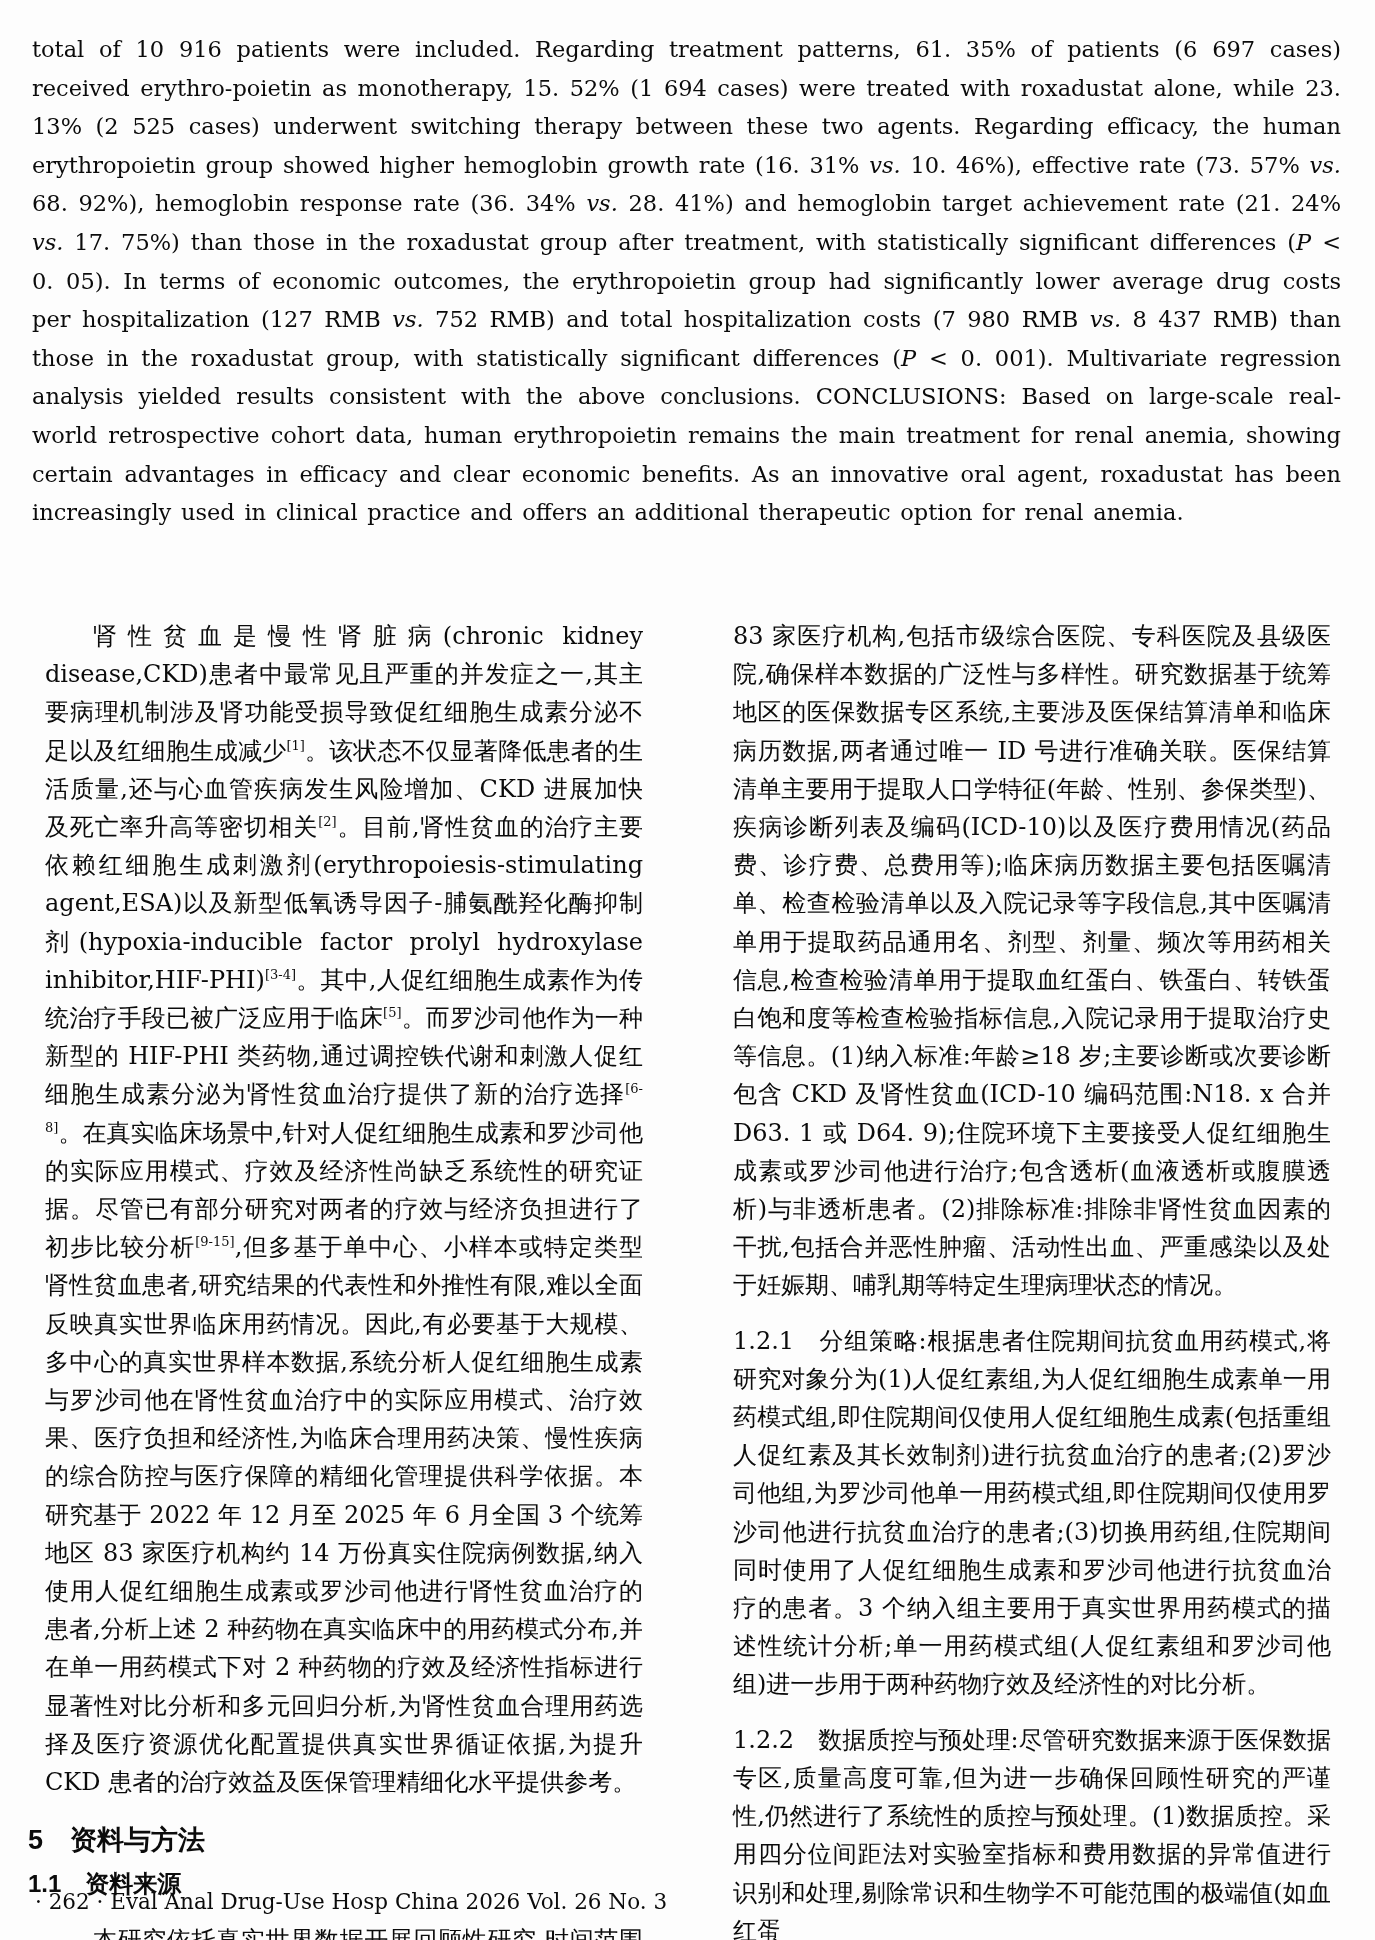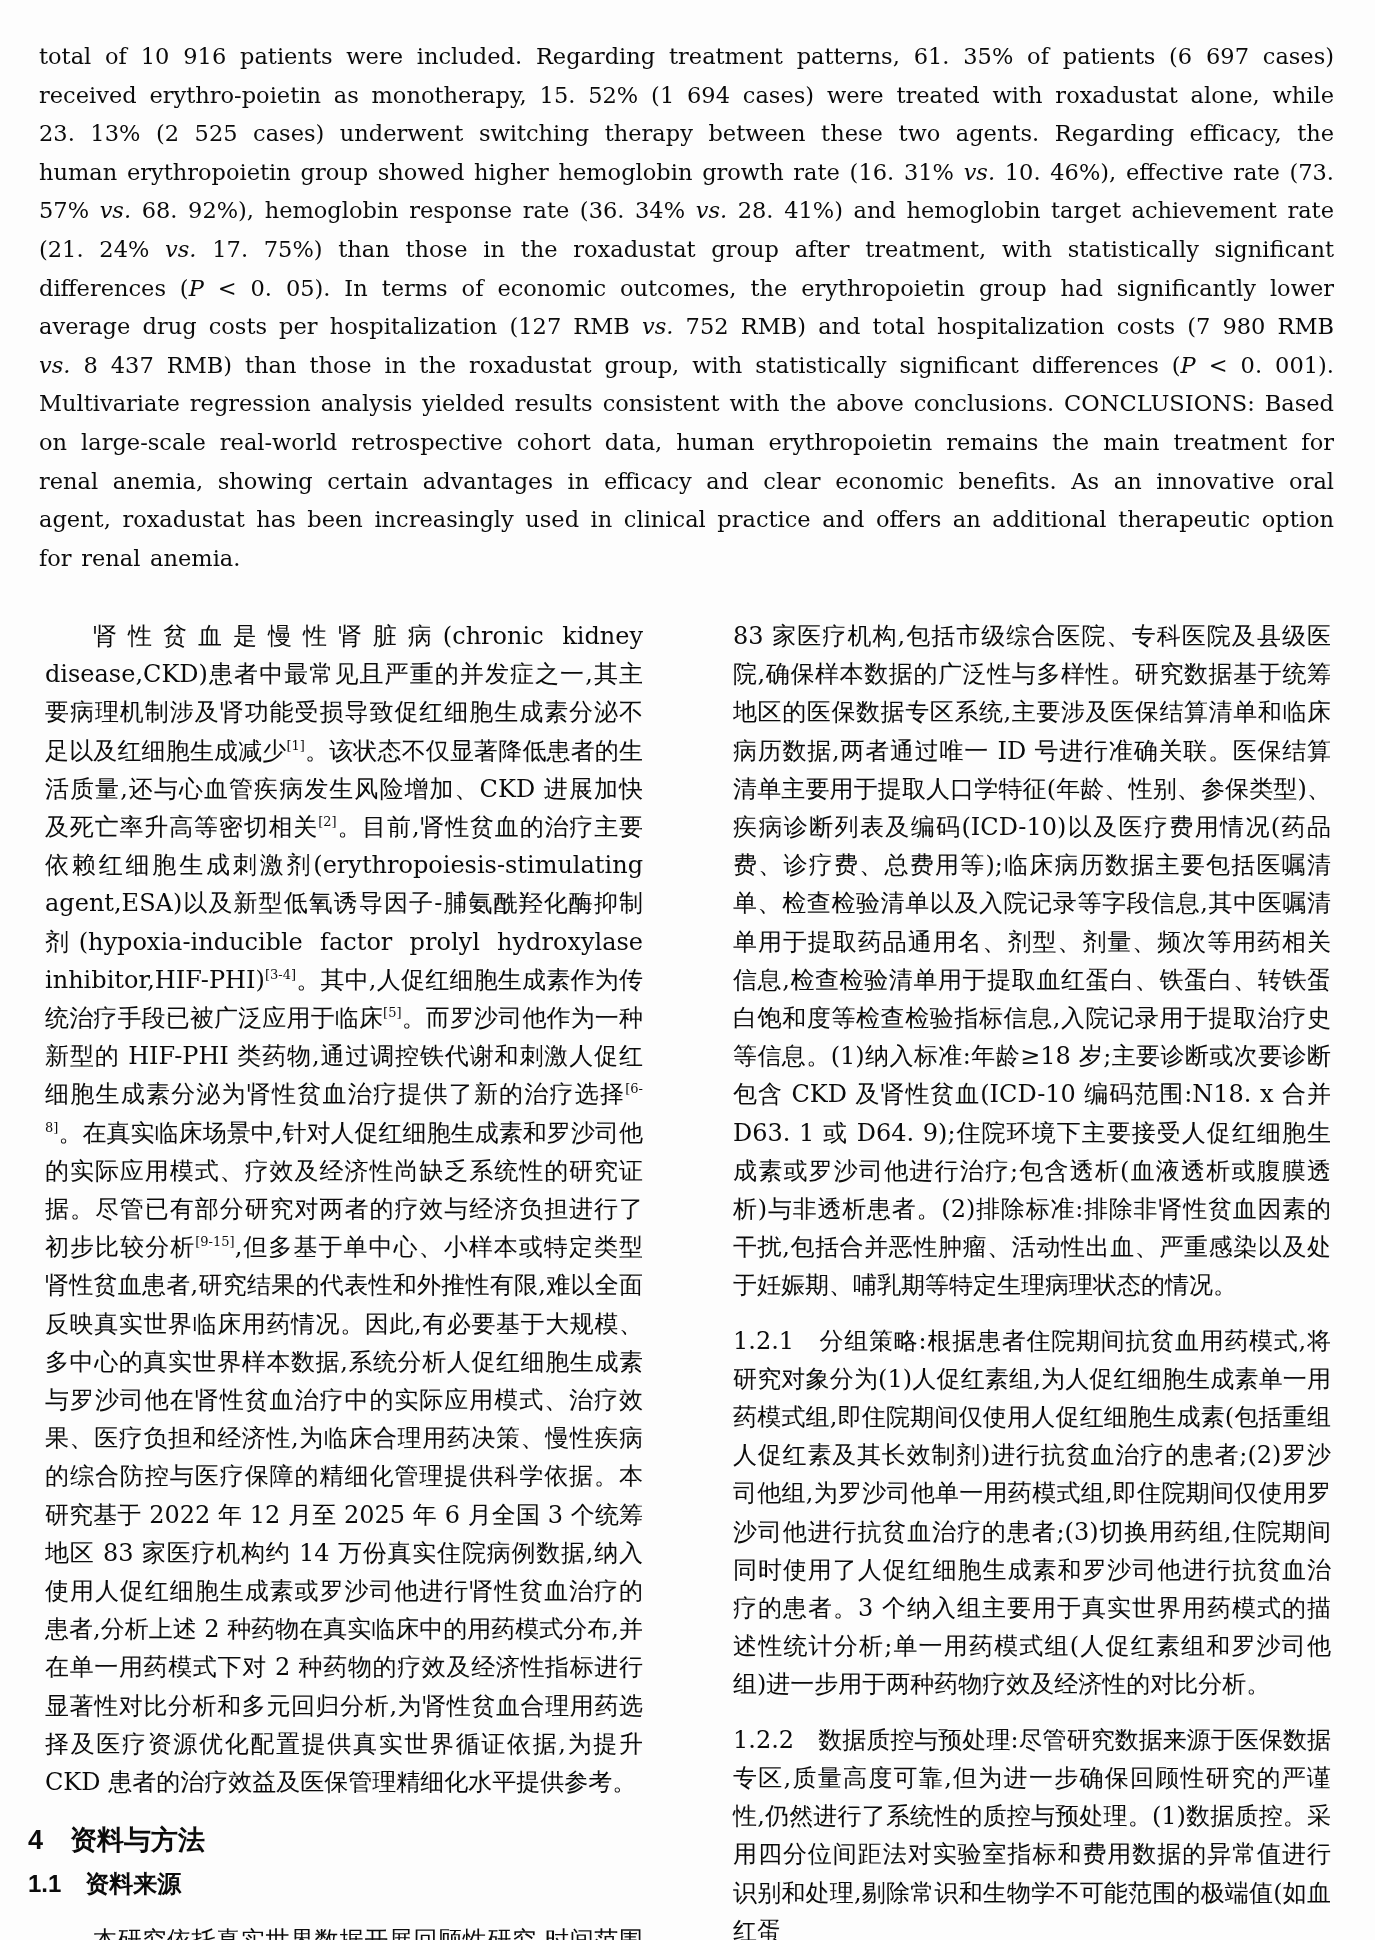--- a/index.html
+++ b/index.html
@@ -11,21 +11,21 @@
     overflow:hidden;
     font-family:"DejaVu Serif","Liberation Serif",serif;
   }
   
   .abstract{
     position:absolute;left:28px;right:30px;top:26px;
     font-size:22.5px;line-height:38.6px;
     text-align:justify;
     word-spacing:2.5px;
   }
-  .abstract p{margin:11px;}
+  .abstract p{margin:4px;}
   .kw-label{font-weight:bold;letter-spacing:0.5px;margin-right:30px;}
   
   .columns{
     position:absolute;left:28px;top:600px;
     display:flex;gap:56px;
   }
   .col{
     width:632px;
     font-size:24px;line-height:38.2px;
     text-align:justify;
@@ -56,29 +56,30 @@
 <div class="page">
 
   <div class="abstract">
     <p><span>total of 10 916 patients were included. Regarding treatment patterns, 61. 35% of patients (6 697 cases) received erythro-poietin as monotherapy, 15. 52% (1 694 cases) were treated with roxadustat alone, while 23. 13% (2 525 cases) underwent switching therapy between these two agents. Regarding efficacy, the human erythropoietin group showed higher hemoglobin growth rate (16. 31% </span><span style="font-style: italic;">vs.</span><span> 10. 46%), effective rate (73. 57% </span><span style="font-style: italic;">vs.</span><span> 68. 92%), hemoglobin response rate (36. 34% </span><span style="font-style: italic;">vs.</span><span> 28. 41%) and hemoglobin target achievement rate (21. 24% </span><span style="font-style: italic;">vs.</span><span> 17. 75%) than those in the roxadustat group after treatment, with statistically significant differences (</span><span style="font-style: italic;">P</span><span> &lt; 0. 05). In terms of economic outcomes, the erythropoietin group had significantly lower average drug costs per hospitalization (127 RMB </span><span style="font-style: italic;">vs.</span><span> 752 RMB) and total hospitalization costs (7 980 RMB </span><span style="font-style: italic;">vs.</span><span> 8 437 RMB) than those in the roxadustat group, with statistically significant differences (</span><span style="font-style: italic;">P</span><span> &lt; 0. 001). Multivariate regression analysis yielded results consistent with the above conclusions. CONCLUSIONS: Based on large-scale real-world retrospective cohort data, human erythropoietin remains the main treatment for renal anemia, showing certain advantages in efficacy and clear economic benefits. As an innovative oral agent, roxadustat has been increasingly used in clinical practice and offers an additional therapeutic option for renal anemia.</span></p>
   </div>
 
   <div class="columns">
 
     <div class="col">
       <p class="indent"><span>肾性贫血是慢性肾脏病(chronic kidney disease,CKD)患者中最常见且严重的并发症之一,其主要病理机制涉及肾功能受损导致促红细胞生成素分泌不足以及红细胞生成减少</span><sup>[1]</sup><span>。该状态不仅显著降低患者的生活质量,还与心血管疾病发生风险增加、CKD 进展加快及死亡率升高等密切相关</span><sup>[2]</sup><span>。目前,肾性贫血的治疗主要依赖红细胞生成刺激剂(erythropoiesis-stimulating agent,ESA)以及新型低氧诱导因子-脯氨酰羟化酶抑制剂(hypoxia-inducible factor prolyl hydroxylase inhibitor,HIF-PHI)</span><sup>[3-4]</sup><span>。其中,人促红细胞生成素作为传统治疗手段已被广泛应用于临床</span><sup>[5]</sup><span>。而罗沙司他作为一种新型的 HIF-PHI 类药物,通过调控铁代谢和刺激人促红细胞生成素分泌为肾性贫血治疗提供了新的治疗选择</span><sup>[6-8]</sup><span>。在真实临床场景中,针对人促红细胞生成素和罗沙司他的实际应用模式、疗效及经济性尚缺乏系统性的研究证据。尽管已有部分研究对两者的疗效与经济负担进行了初步比较分析</span><sup>[9-15]</sup><span>,但多基于单中心、小样本或特定类型肾性贫血患者,研究结果的代表性和外推性有限,难以全面反映真实世界临床用药情况。因此,有必要基于大规模、多中心的真实世界样本数据,系统分析人促红细胞生成素与罗沙司他在肾性贫血治疗中的实际应用模式、治疗效果、医疗负担和经济性,为临床合理用药决策、慢性疾病的综合防控与医疗保障的精细化管理提供科学依据。本研究基于 2022 年 12 月至 2025 年 6 月全国 3 个统筹地区 83 家医疗机构约 14 万份真实住院病例数据,纳入使用人促红细胞生成素或罗沙司他进行肾性贫血治疗的患者,分析上述 2 种药物在真实临床中的用药模式分布,并在单一用药模式下对 2 种药物的疗效及经济性指标进行显著性对比分析和多元回归分析,为肾性贫血合理用药选择及医疗资源优化配置提供真实世界循证依据,为提升 CKD 患者的治疗效益及医保管理精细化水平提供参考。</span></p>
-      <h1 class="sec">4　资料与方法</h1>
+      <h1 class="sec">5　资料与方法</h1>
       <h2 class="sec">1.1　资料来源</h2>
       <p class="indent">本研究依托真实世界数据开展回顾性研究,时间范围涵盖 2022 年 12 月至 2025 年 6 月,数据来源于 3 个统筹地区的</p>
     </div>
 
     <div class="col">
       <p>83 家医疗机构,包括市级综合医院、专科医院及县级医院,确保样本数据的广泛性与多样性。研究数据基于统筹地区的医保数据专区系统,主要涉及医保结算清单和临床病历数据,两者通过唯一 ID 号进行准确关联。医保结算清单主要用于提取人口学特征(年龄、性别、参保类型)、疾病诊断列表及编码(ICD-10)以及医疗费用情况(药品费、诊疗费、总费用等);临床病历数据主要包括医嘱清单、检查检验清单以及入院记录等字段信息,其中医嘱清单用于提取药品通用名、剂型、剂量、频次等用药相关信息,检查检验清单用于提取血红蛋白、铁蛋白、转铁蛋白饱和度等检查检验指标信息,入院记录用于提取治疗史等信息。(1)纳入标准:年龄≥18 岁;主要诊断或次要诊断包含 CKD 及肾性贫血(ICD-10 编码范围:N18. x 合并 D63. 1 或 D64. 9);住院环境下主要接受人促红细胞生成素或罗沙司他进行治疗;包含透析(血液透析或腹膜透析)与非透析患者。(2)排除标准:排除非肾性贫血因素的干扰,包括合并恶性肿瘤、活动性出血、严重感染以及处于妊娠期、哺乳期等特定生理病理状态的情况。</p>
       <p>1.2.1　分组策略:根据患者住院期间抗贫血用药模式,将研究对象分为(1)人促红素组,为人促红细胞生成素单一用药模式组,即住院期间仅使用人促红细胞生成素(包括重组人促红素及其长效制剂)进行抗贫血治疗的患者;(2)罗沙司他组,为罗沙司他单一用药模式组,即住院期间仅使用罗沙司他进行抗贫血治疗的患者;(3)切换用药组,住院期间同时使用了人促红细胞生成素和罗沙司他进行抗贫血治疗的患者。3 个纳入组主要用于真实世界用药模式的描述性统计分析;单一用药模式组(人促红素组和罗沙司他组)进一步用于两种药物疗效及经济性的对比分析。</p>
       <p>1.2.2　数据质控与预处理:尽管研究数据来源于医保数据专区,质量高度可靠,但为进一步确保回顾性研究的严谨性,仍然进行了系统性的质控与预处理。(1)数据质控。采用四分位间距法对实验室指标和费用数据的异常值进行识别和处理,剔除常识和生物学不可能范围的极端值(如血红蛋</p>
     </div>
 
   </div>
 
   <div class="footer">
+    <span>· 262 ·   Eval Anal Drug-Use Hosp China 2026 Vol. 26 No. 3</span>
   </div>
 
 </div>
 
 </body></html>

